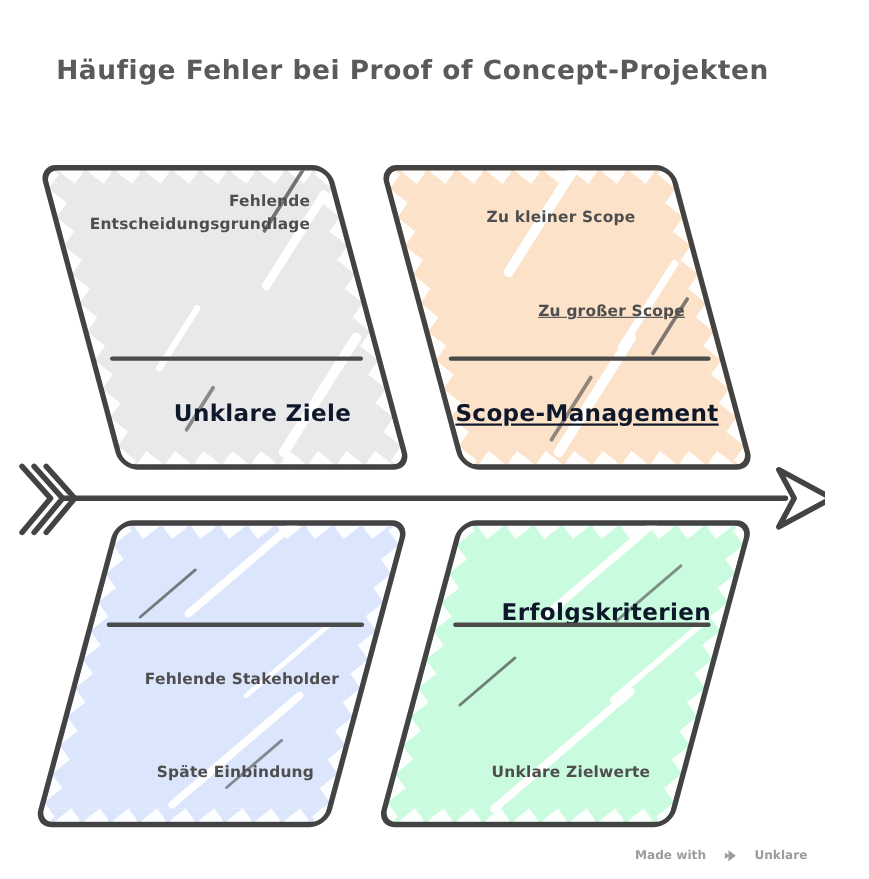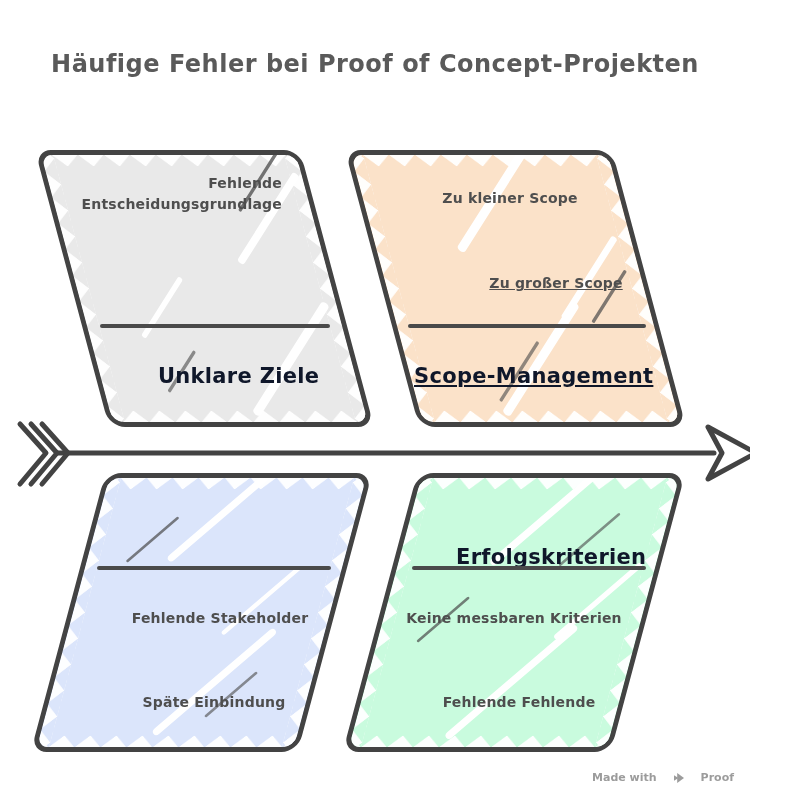--- a/index.html
+++ b/index.html
@@ -108,25 +108,24 @@
   <div class="cat-item" style="left:456px; top:273px; width:200px;text-decoration:underline;">Zu großer Scope</div>
   <div class="divider" style="left:408px; top:324px; width:238px;"></div>
   <div class="cat-label" style="left:414px; top:363px; width:260px;text-decoration:underline;">Scope-Management</div>
 
   <div class="divider" style="left:97px; top:566px; width:234px;"></div>
   <div class="cat-item" style="left:110px; top:608px; width:220px;">Fehlende Stakeholder</div>
   <div class="cat-item" style="left:114px; top:692px; width:200px;">Späte Einbindung</div>
 
   <div class="cat-label" style="left:456px; top:507px; width:220px;margin-top:37px;">Erfolgskriterien</div>
   <div class="divider" style="left:412px; top:566px; width:234px;"></div>
-  <div class="cat-item" style="left:384px; top:608px; width:260px;">Keine messbaren Kriterien</div>
-  <div class="cat-item" style="left:419px; top:692px; width:200px;">Fehlende Fehlende</div>
+  <div class="cat-item" style="left:419px; top:692px; width:200px;">Unklare Zielwerte</div>
 
   <div class="watermark">
     <span>Made with</span>
     <svg width="12" height="12" viewBox="0 0 12 12">
       <path d="M1 3.2 L5.4 6 L1 8.8 Z" fill="#9c9c9c"></path>
       <path d="M4.2 1 L11 6 L4.2 11 Z" fill="#9c9c9c"></path>
     </svg>
-    <span>Proof</span>
+    <span>Unklare</span>
   </div>
 
 </div>
 
 </body></html>

